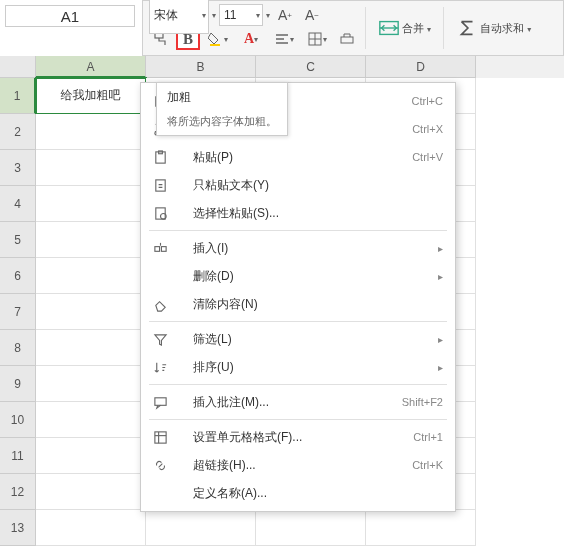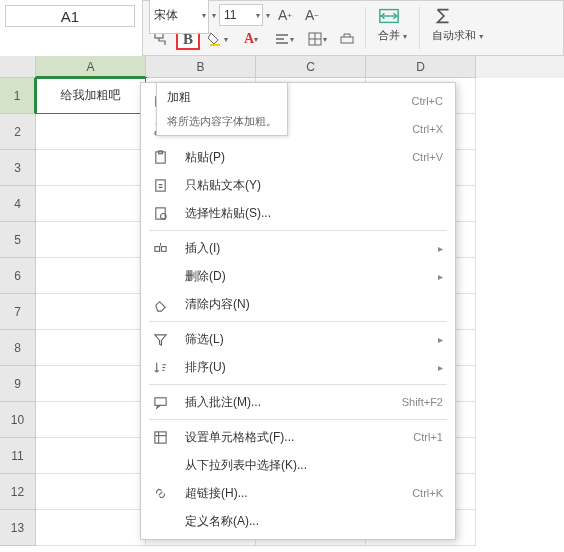--- a/index.html
+++ b/index.html
@@ -10,36 +10,36 @@
 .tb-row{display:flex;align-items:center;gap:3px;height:22px}
 .font-select{width:60px;height:38px;border:1px solid #ccc;background:#fff;font-size:12px;display:flex;align-items:center;padding:0 4px;position:relative}
 .font-select .dd{position:absolute;right:2px;font-size:8px;color:#666}
 .size-select{width:44px;height:22px;border:1px solid #ccc;background:#fff;font-size:12px;display:flex;align-items:center;padding:0 4px;position:relative}
 .size-select .dd{position:absolute;right:2px;font-size:8px;color:#666}
 .tb-btn{width:24px;height:22px;display:flex;align-items:center;justify-content:center;font-size:14px;color:#555;cursor:pointer}
 .tb-btn.wide{width:30px}
 .tb-btn svg{width:16px;height:16px}
 .bold-highlight{border:2px solid #e33;background:#fff;font-weight:bold;font-family:serif;font-size:15px}
 .sep{width:1px;background:#ddd;margin:3px 4px}
-.big-btn{display:flex;flex-direction:column;align-items:flex-start;gap:2px;padding:2px 6px;font-size:11px;color:#444}
+.big-btn{display:flex;flex-direction:row;align-items:center;gap:2px;padding:2px 6px;font-size:11px;color:#444}
 .big-btn svg{width:22px;height:20px}
 .dd-arrow{font-size:8px;color:#666}
 .grid{position:absolute;top:56px;left:0;right:0;bottom:0}
 .colheads{display:flex;height:22px;background:#f0f0f0}
 .corner{width:36px;border-right:1px solid #ccc;border-bottom:1px solid #ccc;background:#e8e8e8}
 .colhead{flex:0 0 110px;text-align:center;line-height:22px;border-right:1px solid #ccc;border-bottom:1px solid #ccc;background:#e8e8e8;color:#555}
 .colhead.sel{background:#d3e2c8;border-bottom:2px solid #2b8a3e;font-weight:500}
 .rows{}
 .row{display:flex;height:36px}
 .rowhead{width:36px;text-align:center;line-height:36px;border-right:1px solid #ccc;border-bottom:1px solid #ccc;background:#e8e8e8;color:#555}
 .rowhead.sel{background:#d3e2c8;border-right:2px solid #2b8a3e}
 .cell{flex:0 0 110px;border-right:1px solid #e0e0e0;border-bottom:1px solid #e0e0e0;background:#fff}
 .cell.active{outline:2px solid #2b8a3e;outline-offset:-1px;display:flex;align-items:center;justify-content:center;font-size:12px}
 .ctx-menu{position:absolute;top:82px;left:140px;width:316px;background:#fff;border:1px solid #ccc;box-shadow:2px 2px 8px rgba(0,0,0,0.2);padding:4px 0;z-index:10}
-.ctx-item{display:flex;align-items:center;height:28px;padding:0 12px 0 10px;gap:16px;cursor:pointer;font-size:12px;color:#333}
+.ctx-item{display:flex;align-items:center;height:28px;padding:0 12px 0 10px;gap:24px;cursor:pointer;font-size:12px;color:#333}
 .ctx-icon{width:18px;display:flex;justify-content:center;color:#666;font-size:14px}
 .ctx-icon svg{width:15px;height:15px}
 .ctx-label{flex:1}
 .ctx-short{color:#888;font-size:11px}
 .ctx-arrow{color:#888;font-size:10px}
 .ctx-sep{height:1px;background:#e0e0e0;margin:3px 8px}
 .tooltip{position:absolute;top:82px;left:156px;background:#fff;border:1px solid #ccc;box-shadow:1px 1px 4px rgba(0,0,0,0.15);padding:6px 10px;z-index:20;font-size:12px}
 .tooltip .tt-title{font-weight:500;margin-bottom:8px}
 .tooltip .tt-desc{color:#666;font-size:11px}
 .watermark{position:absolute;top:180px;left:180px;font-size:28px;color:#e6e6e6;transform:rotate(-28deg);font-weight:bold;letter-spacing:3px;pointer-events:none;z-index:5}
@@ -353,24 +353,20 @@
         <svg viewBox="0 0 16 16" fill="none" stroke="#666" stroke-width="1.2">
           <rect x="2" y="2" width="12" height="12"></rect>
           <line x1="2" y1="6" x2="14" y2="6"></line>
           <line x1="6" y1="2" x2="6" y2="14"></line>
         </svg>
       </span>
       <span class="ctx-label">设置单元格格式(F)...</span>
       <span class="ctx-short">Ctrl+1</span>
     </div>
     <div class="ctx-item">
-      <span class="ctx-icon"></span>
-      <span class="ctx-label">从下拉列表中选择(K)...</span>
-    </div>
-    <div class="ctx-item">
       <span class="ctx-icon">
         <svg viewBox="0 0 16 16" fill="none" stroke="#666" stroke-width="1.2">
           <path d="M6 10l4-4M4 8a3 3 0 014-4l1 1M12 8a3 3 0 01-4 4l-1-1"></path>
         </svg>
       </span>
       <span class="ctx-label">超链接(H)...</span>
       <span class="ctx-short">Ctrl+K</span>
     </div>
     <div class="ctx-item">
       <span class="ctx-icon"></span>

